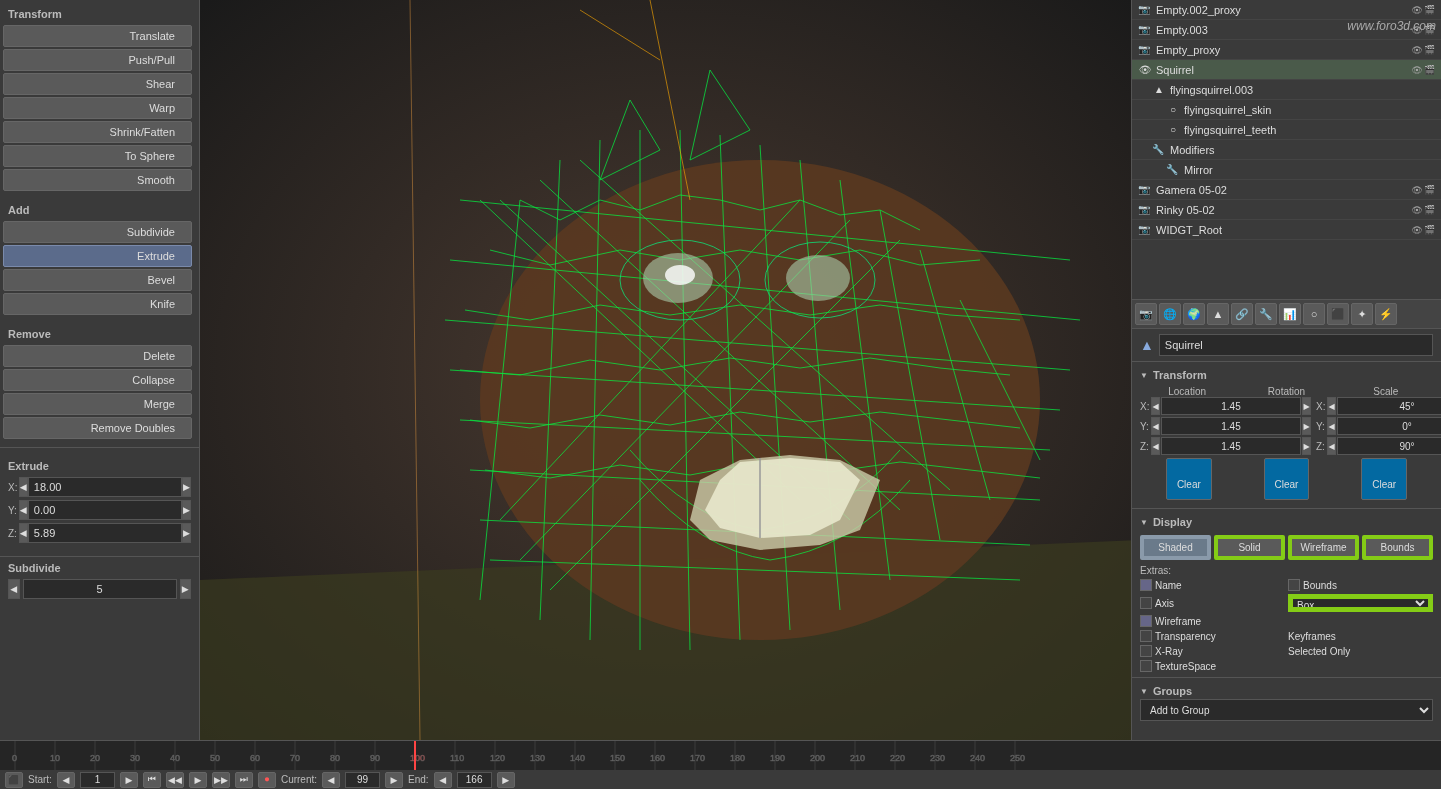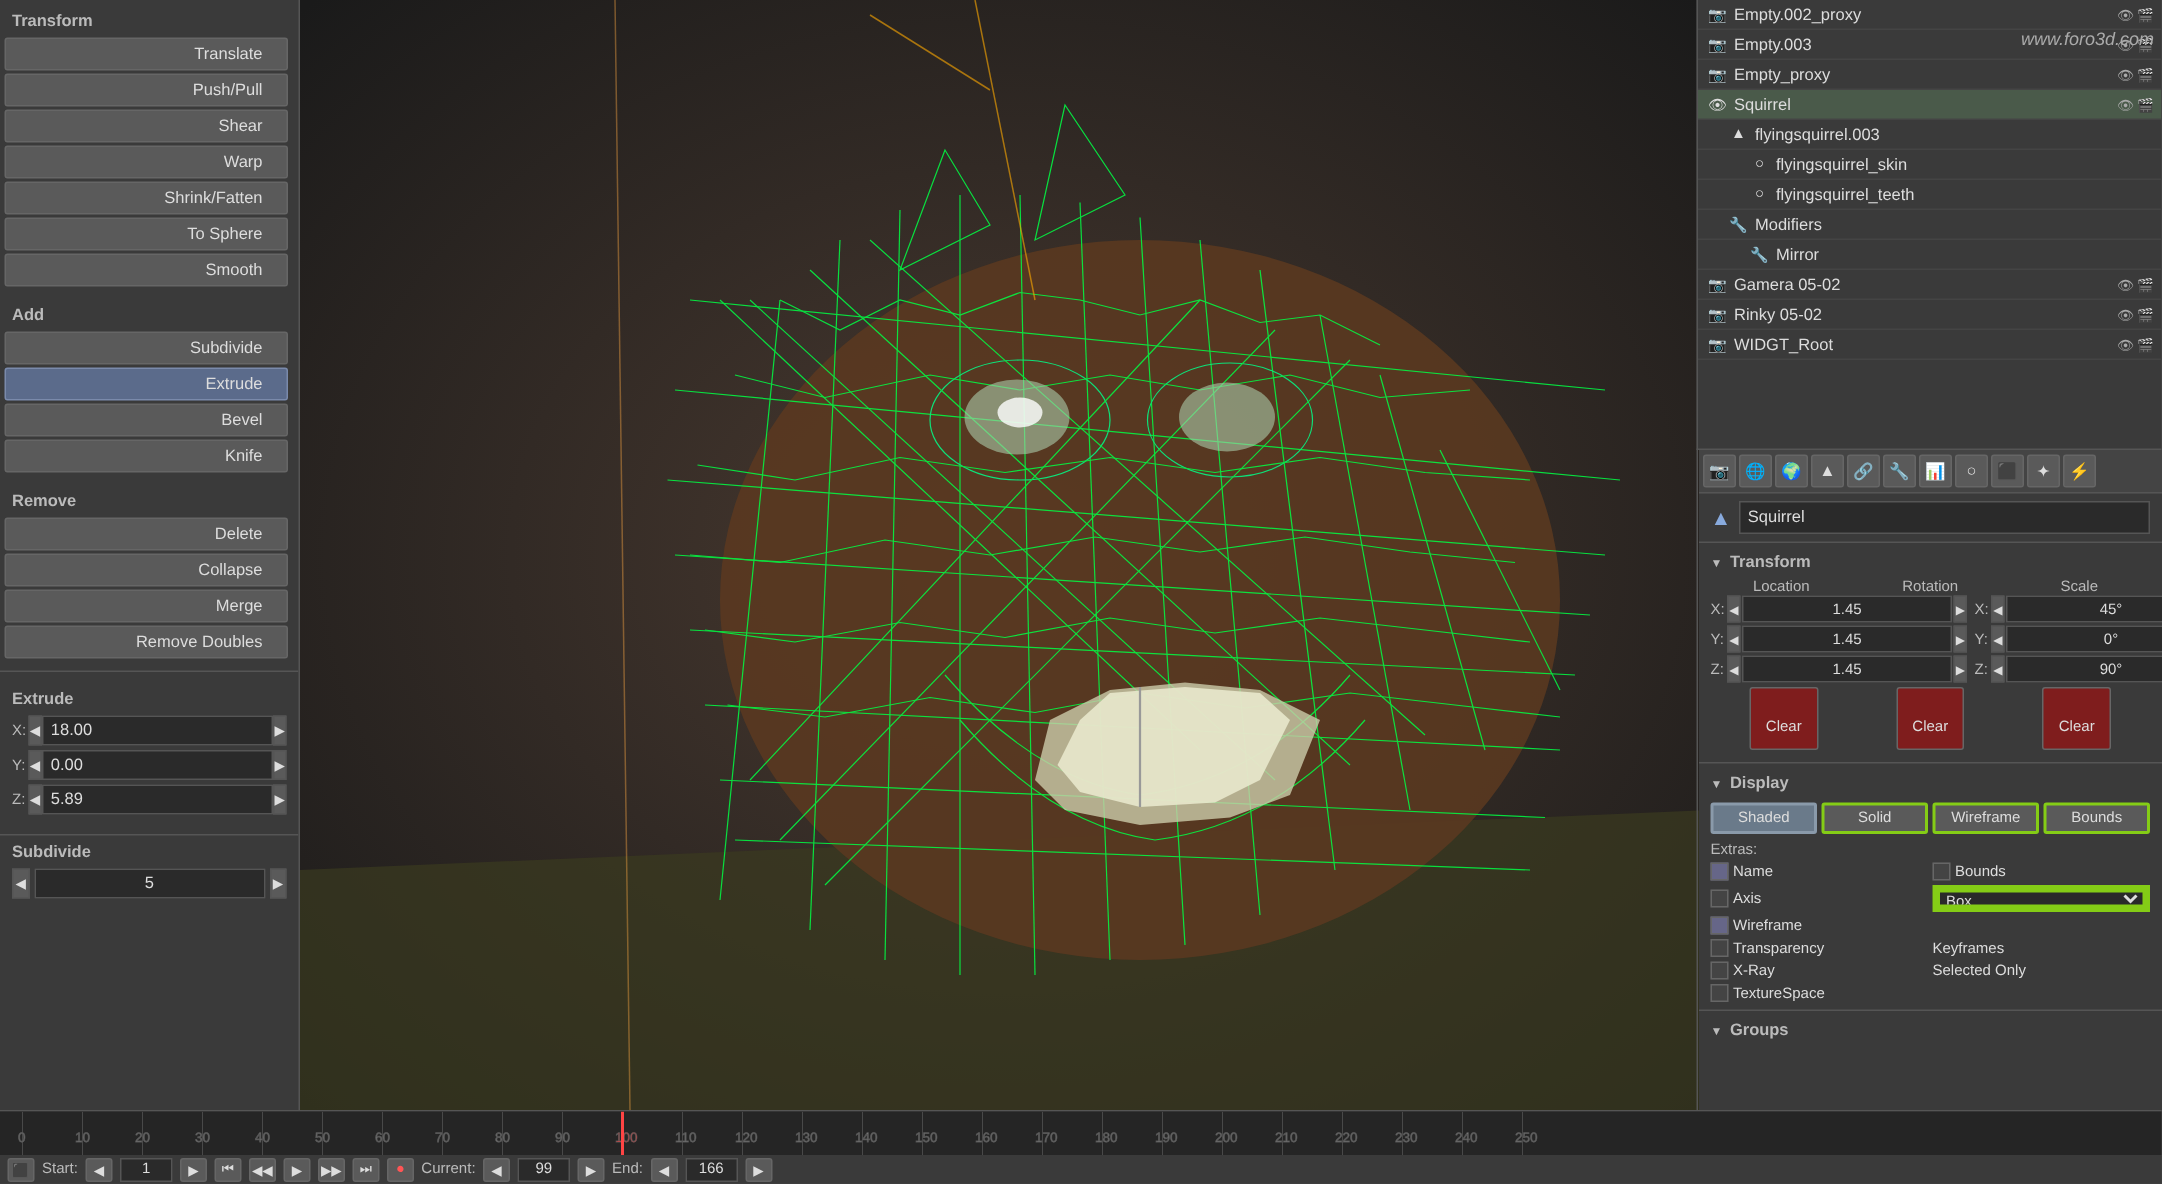--- a/index.html
+++ b/index.html
@@ -97,30 +97,30 @@
     }
 
     .section-block { padding: 5px 8px; border-top: 1px solid #555; }
     .section-title {
       display: flex; align-items: center; gap: 5px; padding: 2px 0;
       color: #bbb; font-weight: bold; cursor: pointer;
     }
     .triangle { font-size: 8px; }
 
     .clear-btn {
-      background: #7f1d1d; border: 1px solid #666; color: #ddd;
+      background: #0369a1; border: 1px solid #666; color: #ddd;
       padding: 20px 10px; font-size: 10px; cursor: pointer; border-radius: 2px;
       height: 20px;
     }
     .clear-row { display: flex; justify-content: space-around; margin: 3px 0; }
 
     .display-section { padding: 5px 8px; border-top: 1px solid #555; }
     .display-btns { display: flex; gap: 3px; margin: 5px 0; }
     .display-btn {
-      flex: 1; background: #5a5a5a; border: 2px solid #84cc16; color: #ddd;
+      flex: 1; background: #5a5a5a; border: 4px solid #84cc16; color: #ddd;
       padding: 3px 5px; font-size: 10px; cursor: pointer; text-align: center;
       border-radius: 2px;
     }
     .display-btn.active { background: #6a7a8a; border-color: #8a9aaa; }
 
     .extras-label { color: #bbb; font-size: 10px; margin: 3px 0; }
     .extras-item { display: flex; align-items: center; gap: 3px; font-size: 10px; }
     .checkbox {
       width: 12px; height: 12px; background: #444; border: 1px solid #666;
       cursor: pointer; display: inline-block; flex-shrink: 0;
@@ -553,20 +553,23 @@
         <span>TextureSpace</span>
       </div>
     </div>
   </div>
 
   <div class="groups-section">
     <div class="section-title">
       <span class="triangle">▼</span>
       <span>Groups</span>
     </div>
+    <select class="add-group-select">
+      <option>Add to Group</option>
+    </select>
   </div>
 </div>
 
 <div id="timeline">
   <div class="timeline-bar">
     <svg width="1441" height="30" xmlns="http://www.w3.org/2000/svg">
       <rect width="1441" height="30" fill="#252525"></rect>
 
       <g stroke="#555" stroke-width="0.5" fill="#777" font-size="9">
         <line x1="15" y1="0" x2="15" y2="30"></line>

